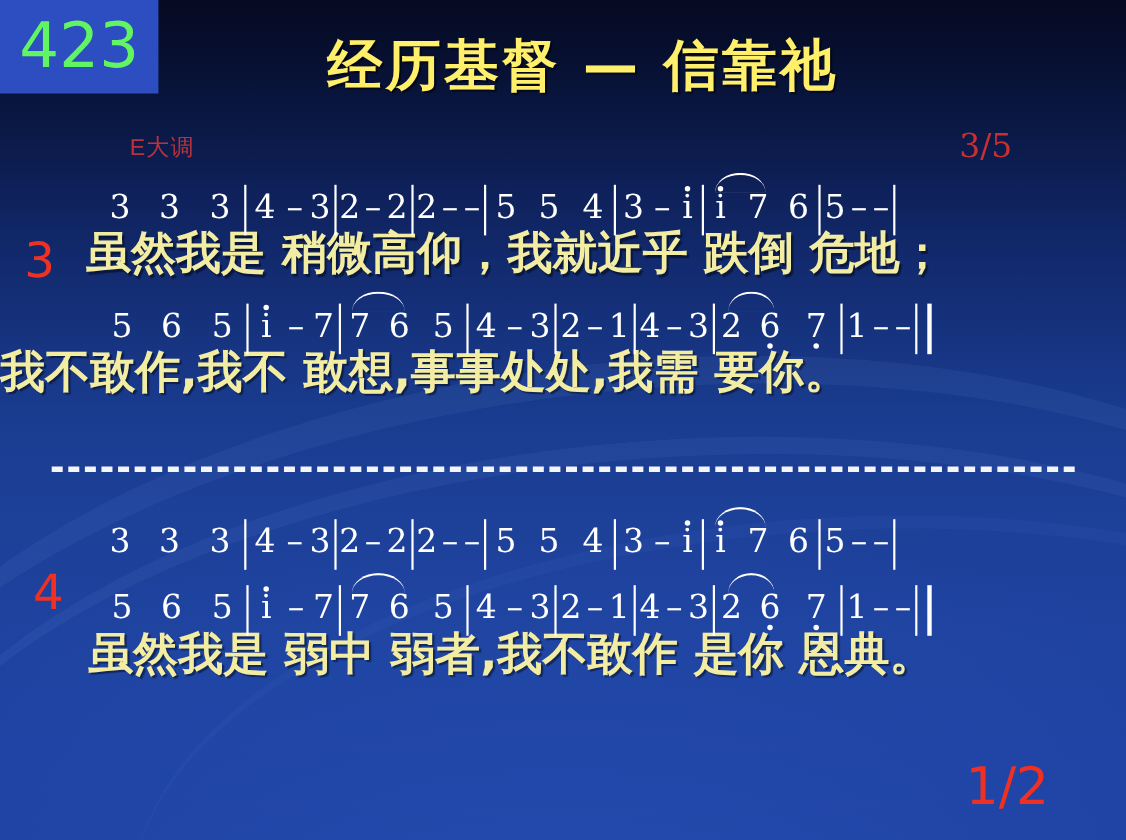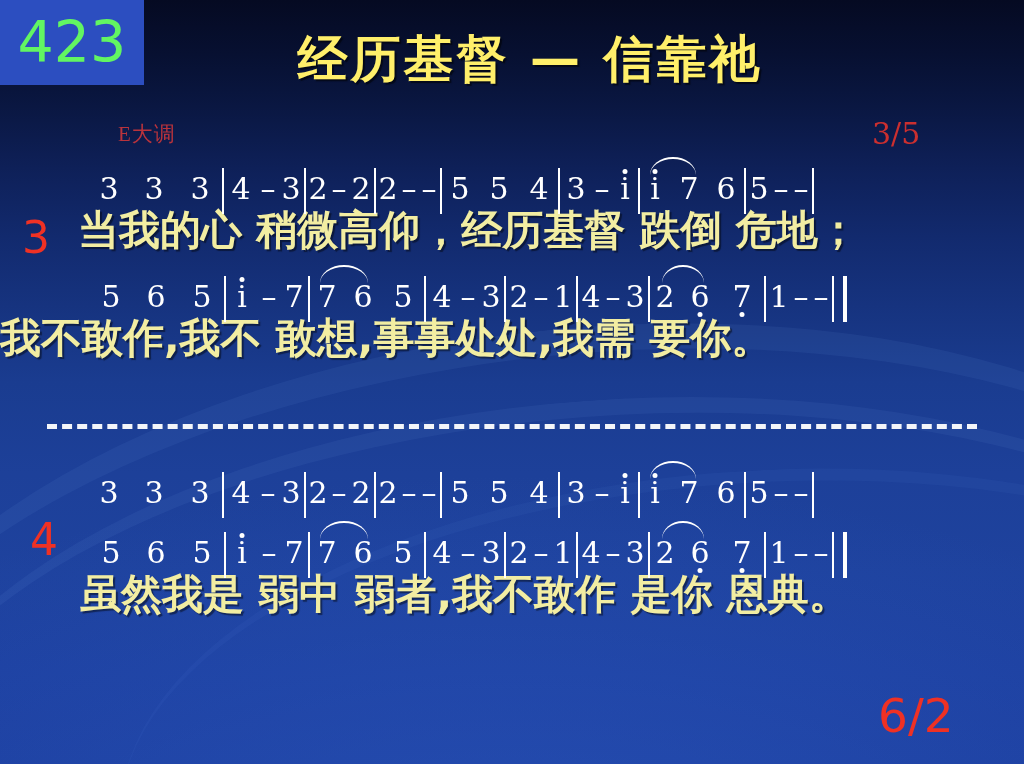--- a/index.html
+++ b/index.html
@@ -86,21 +86,21 @@
     line-height: 1.1;
     text-shadow: 2px 2px 1px rgba(0,0,0,0.55);
     white-space: nowrap;
   }
 
   
   #key-signature {
     position: absolute;
     left: 118px; top: 120px;
     color: #b9333c;
-    font-family: Liberation Serif, serif;
+    font-family: Liberation Sans, sans-serif;
     font-size: 21px;
     letter-spacing: 1px;
   }
   #time-signature {
     position: absolute;
     left: 872px; top: 116px;
     color: #cc2f2f;
     font-family: "DejaVu Serif", "Liberation Serif", serif;
     font-size: 30px;
   }
@@ -212,21 +212,21 @@
   <div class="swoosh swoosh-3"></div>
 
   <div id="number-badge">
     <span class="num">423</span>
   </div>
 
   <div id="title">经历基督 — 信靠祂</div>
 
   <div id="key-signature">E大调</div>
   <div id="time-signature">3/5</div>
-  <div id="page-indicator">6/2</div>
+  <div id="page-indicator">1/2</div>
 
   <div class="stanza" id="stanza-1">
     <div class="verse-number">3</div>
 
     <div class="notation" style="padding-left:88px;">
       <span class="cell" style="width:42px;">3</span>
       <span class="cell" style="width:48px;">3</span>
       <span class="cell" style="width:44px;">3</span>
       <span class="barline"></span>
       <span class="cell" style="width:34px;">4</span>
@@ -255,21 +255,21 @@
       </span>
       <span class="cell" style="width:38px;">7</span>
       <span class="cell" style="width:36px;">6</span>
       <span class="barline"></span>
       <span class="cell" style="width:26px;">5</span>
       <span class="cell" style="width:18px;">–</span>
       <span class="cell" style="width:22px;">–</span>
       <span class="barline"></span>
     </div>
 
-    <div class="lyrics" style="padding-left:78px; margin-top:2px;">当我的心 稍微高仰，经历基督 跌倒  危地；</div>
+    <div class="lyrics" style="padding-left:78px; margin-top:2px;">虽然我是 稍微高仰，我就近乎 跌倒  危地；</div>
 
     <div class="notation" style="padding-left:90px; margin-top:12px;">
       <span class="cell" style="width:42px;">5</span>
       <span class="cell" style="width:48px;">6</span>
       <span class="cell" style="width:44px;">5</span>
       <span class="barline"></span>
       <span class="cell" style="width:32px;"><span class="note">i<span class="oct-hi"></span></span></span>
       <span class="cell" style="width:22px;">–</span>
       <span class="cell" style="width:28px;">7</span>
       <span class="barline"></span>

